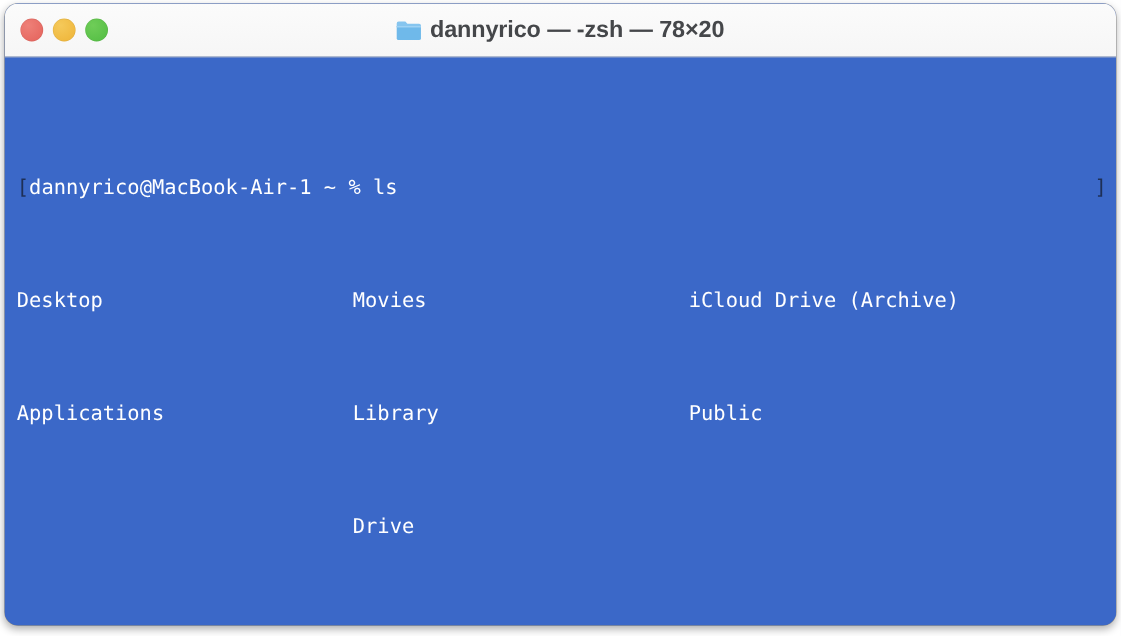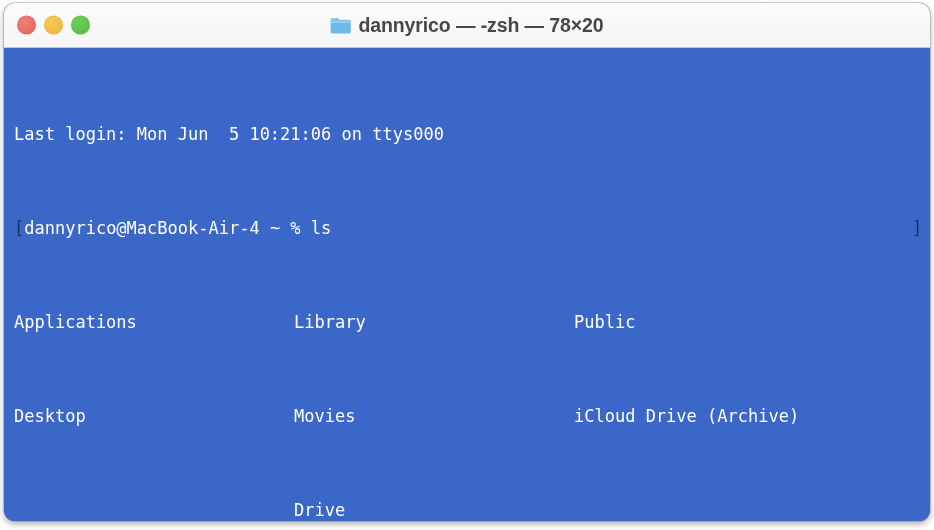--- a/index.html
+++ b/index.html
@@ -149,39 +149,36 @@
             <path d="M0.6 4.6h20.2v1.3H0.6z" fill="#9ed2f4"></path>
           </svg>
         </span>
         <span class="title-text">dannyrico — -zsh — 78×20</span>
       </div>
     </div>
 
     <div class="term">
       <div class="term-text">
 
+
         <div class="line">
-          <span class="col c1">Last login: Mon Jun  5 10:21:06 on ttys000</span>
+          <span class="col c1"><span class="bracket-open">[</span><span>dannyrico@MacBook-Air-1 ~ % ls</span></span>
+          <span class="bracket-close">]</span>
         </div>
 
         <div class="line">
-          <span class="col c1"><span class="bracket-open">[</span><span>dannyrico@MacBook-Air-4 ~ % ls</span></span>
-          <span class="bracket-close">]</span>
+          <span class="col c1">Desktop</span>
+          <span class="col c2">Movies</span>
+          <span class="col c3">iCloud Drive (Archive)</span>
         </div>
 
         <div class="line">
           <span class="col c1">Applications</span>
           <span class="col c2">Library</span>
           <span class="col c3">Public</span>
-        </div>
-
-        <div class="line">
-          <span class="col c1">Desktop</span>
-          <span class="col c2">Movies</span>
-          <span class="col c3">iCloud Drive (Archive)</span>
         </div>
 
         <div class="line">
           <span class="col c2">Drive</span>
           <span class="col c3"></span>
         </div>
 
         
 
         

